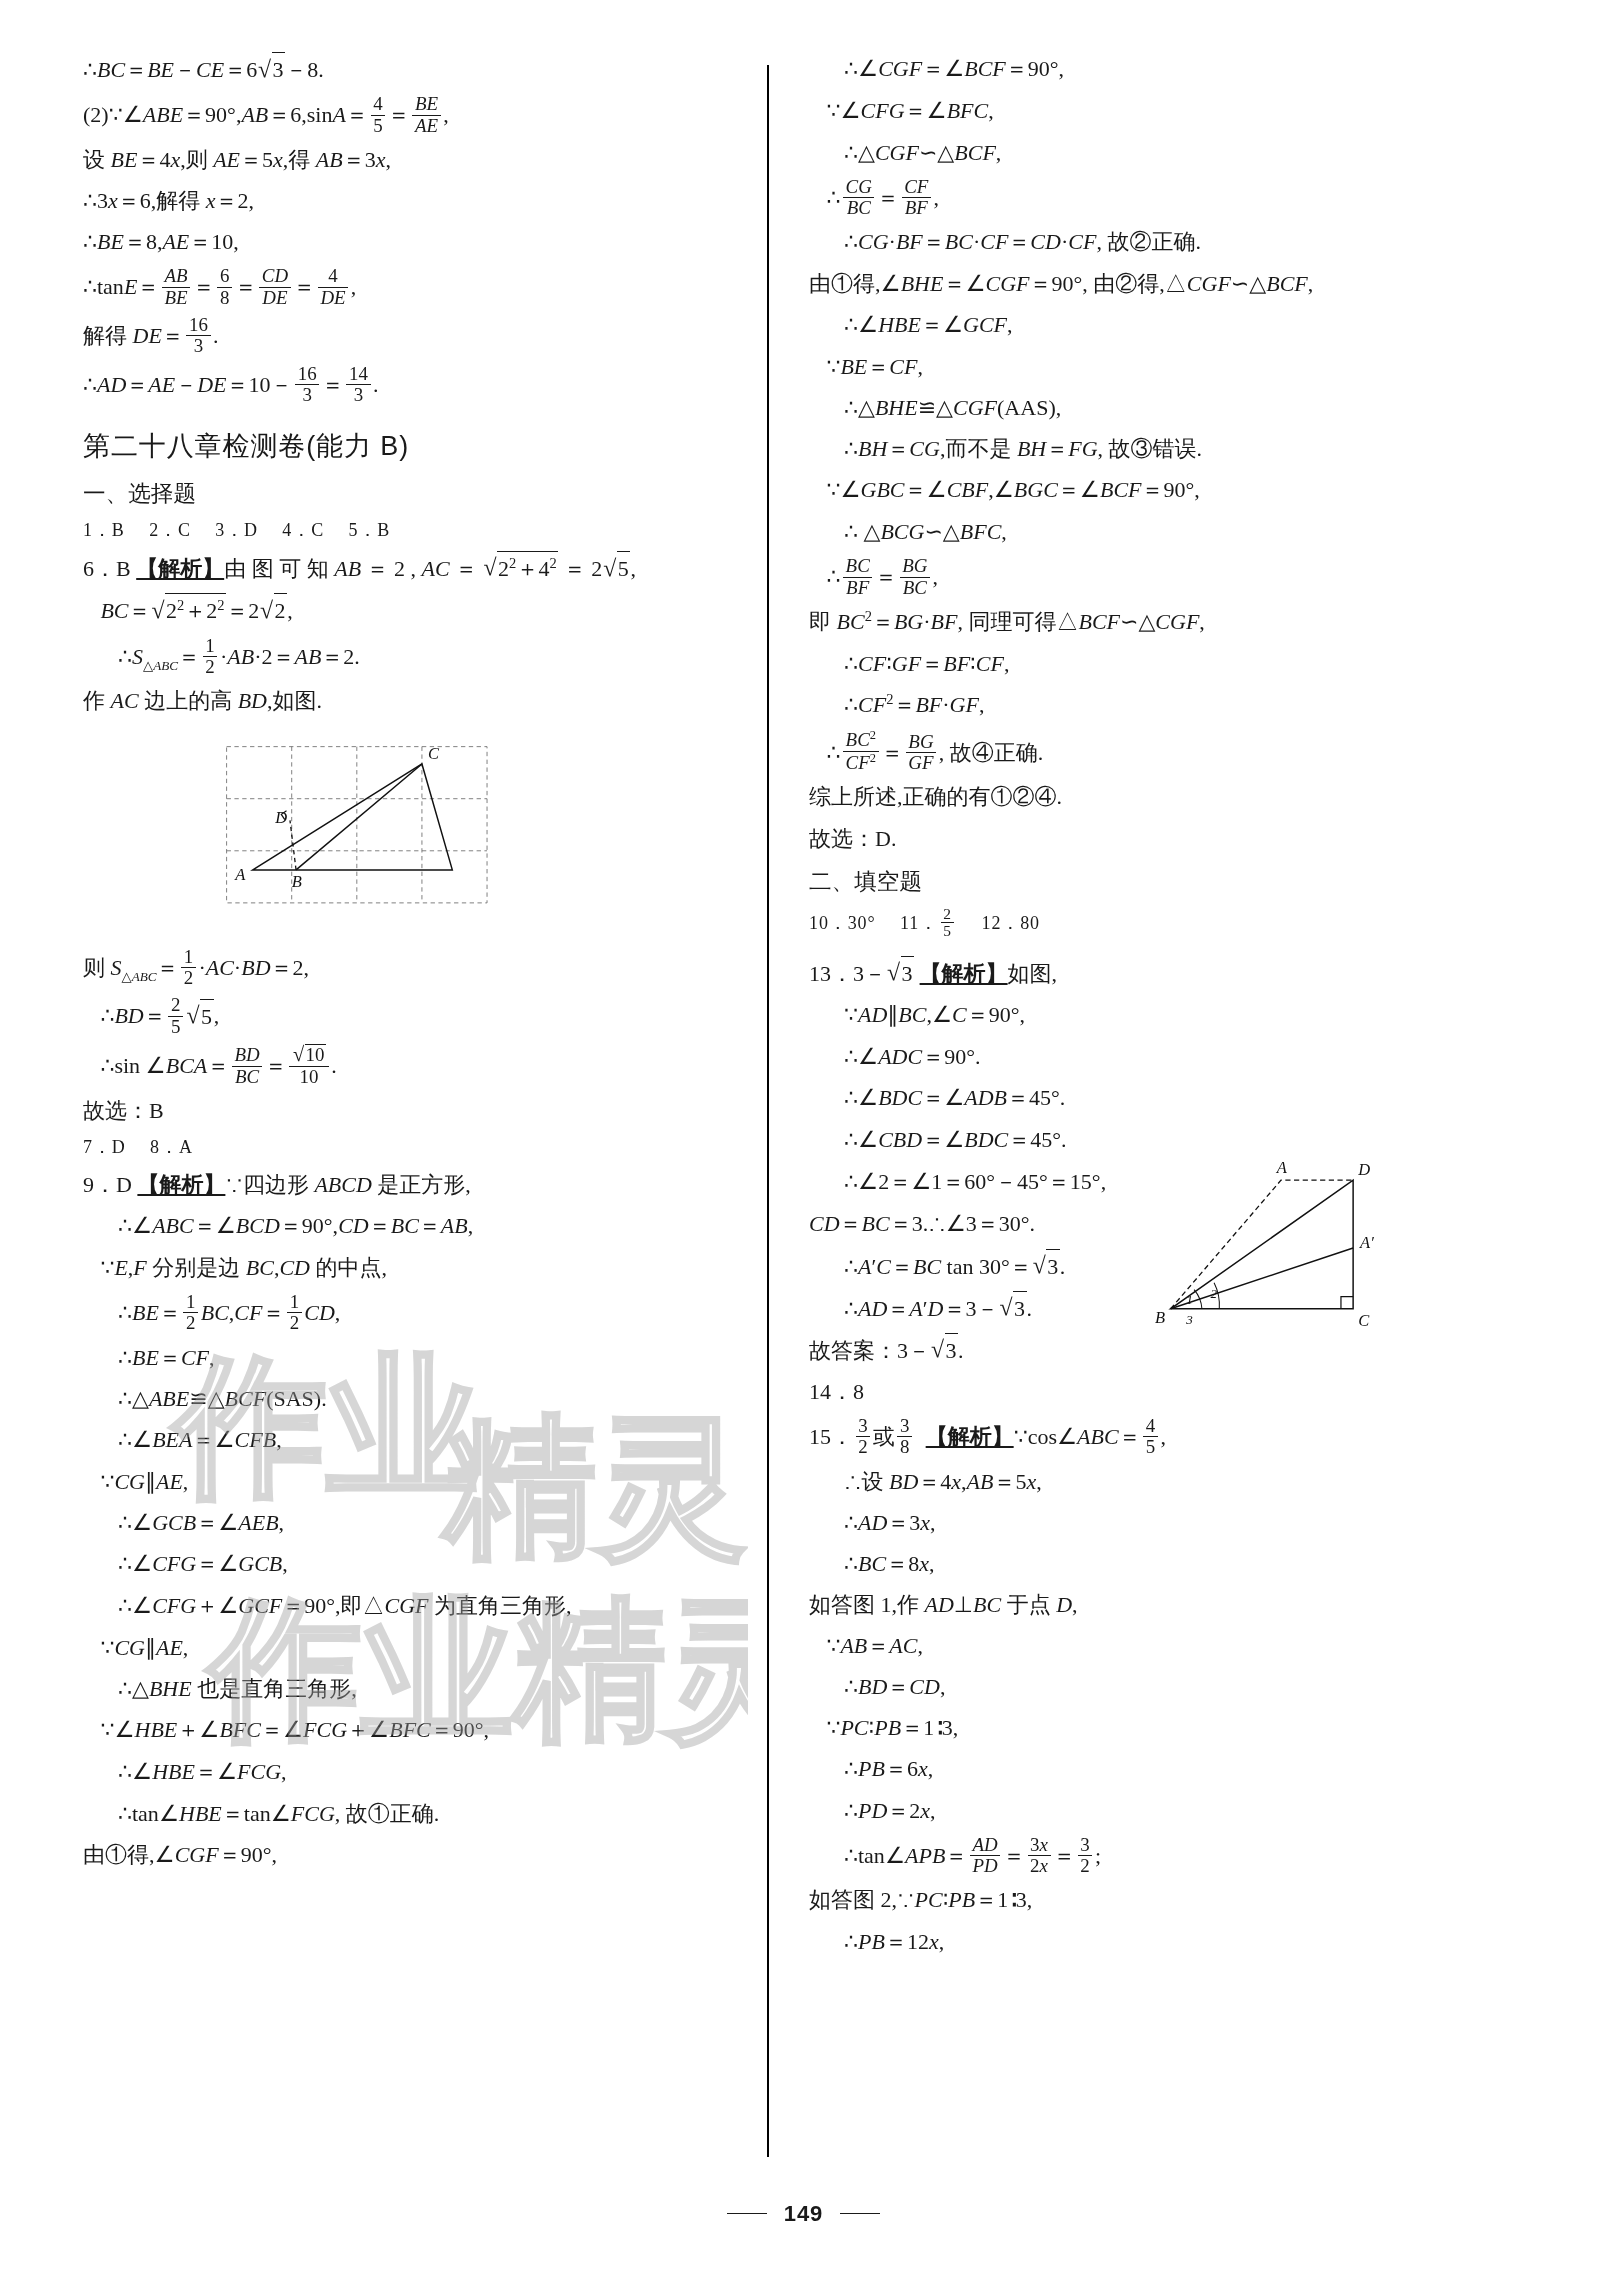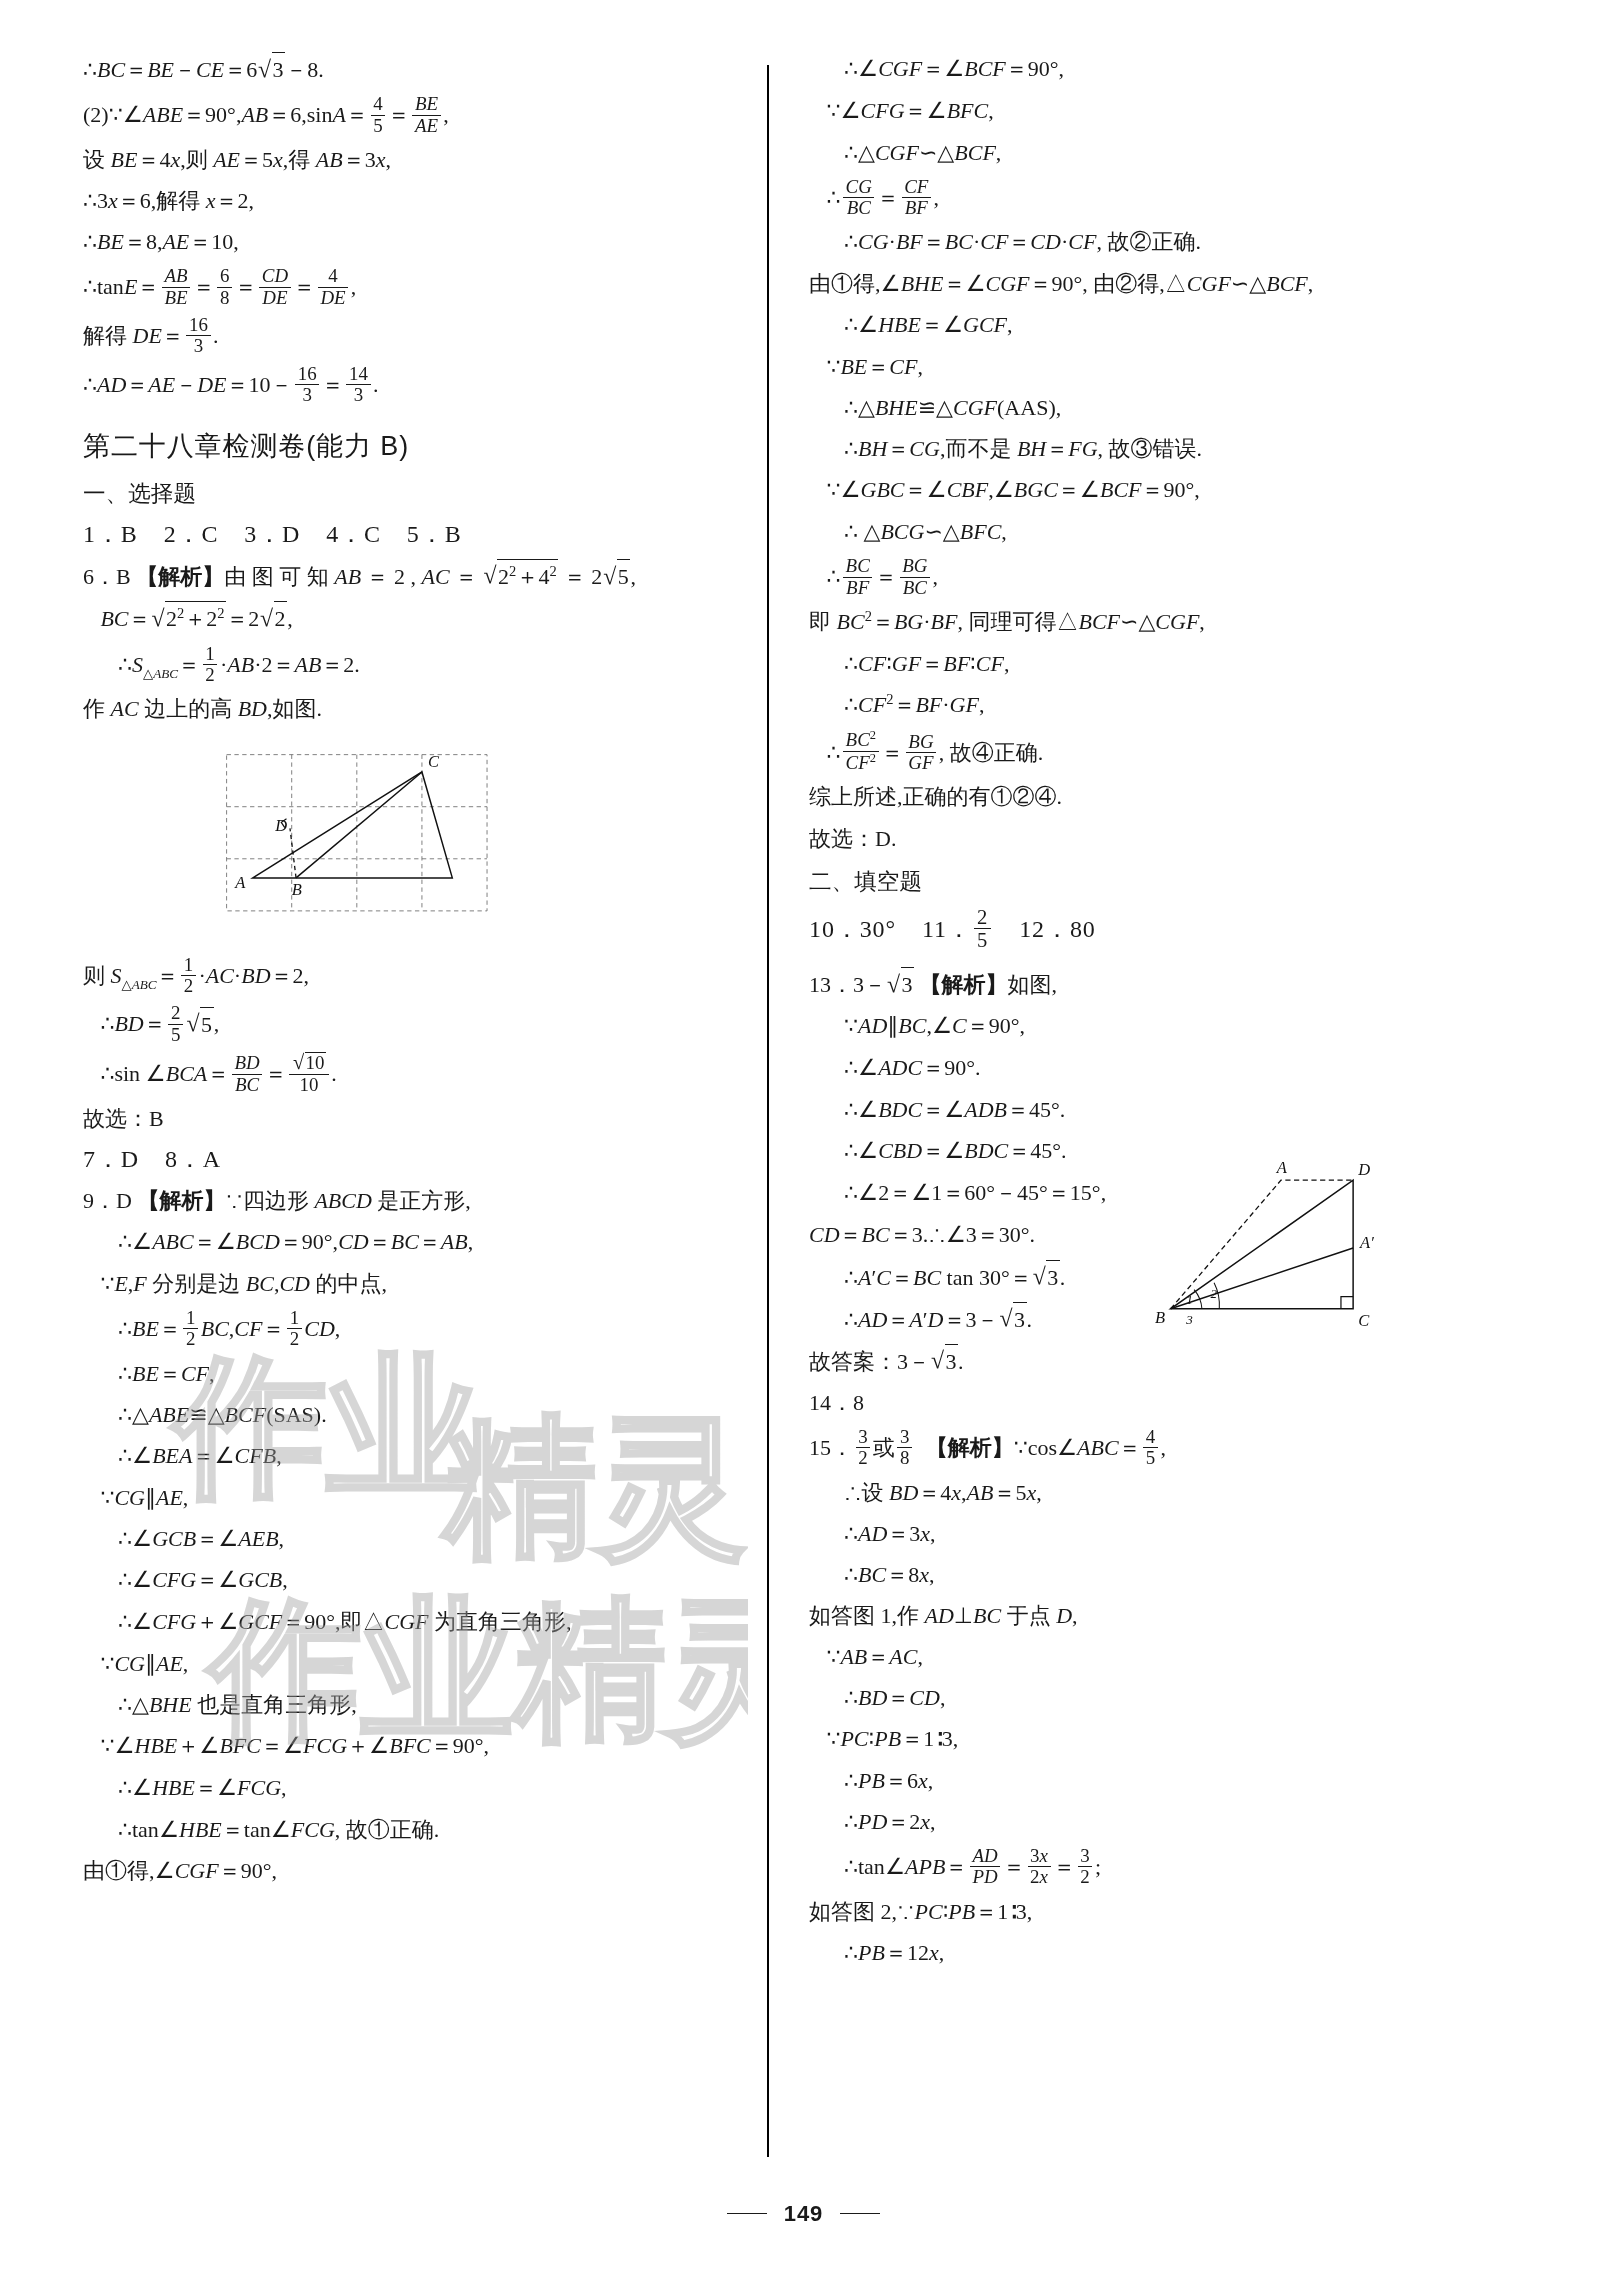--- a/index.html
+++ b/index.html
@@ -80,23 +80,23 @@
     font-weight: normal;
     font-family: "Liberation Sans", sans-serif;
     letter-spacing: 0.9px;
   }
   .sec-head {
     margin: 10.4px 0 8.7px 0;
     font-size: 22.6px;
     font-weight: normal;
     font-family: "Liberation Sans", sans-serif;
   }
-  .ans-row { font-size: 24px; margin-bottom: 8.7px; letter-spacing: 0.9px; }
+  .ans-row { font-size: 18px; margin-bottom: 8.7px; letter-spacing: 0.9px; }
   .ans-row span.gap { display: inline-block; width: 19px; }
-  .bold { font-weight: bold; }
+  .bold { font-weight: bold; text-decoration: underline; }
 
   
   .fig1 {
     position: relative;
     width: 331px;
     height: 204px;
     margin: 12px 0 12px 117px;
   }
   .fig1 svg { position: absolute; left: 0; top: 0; }
 

